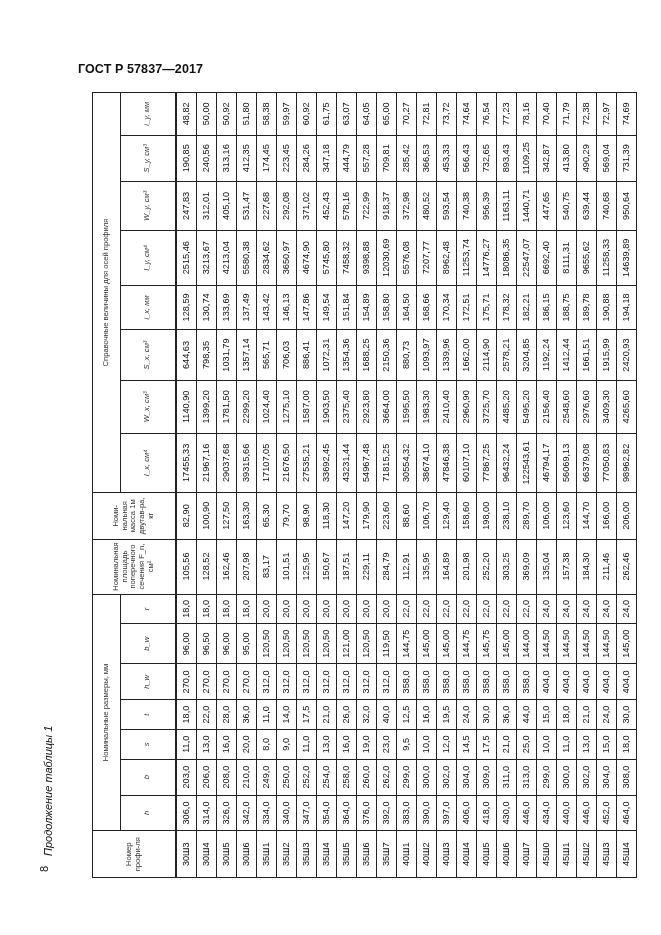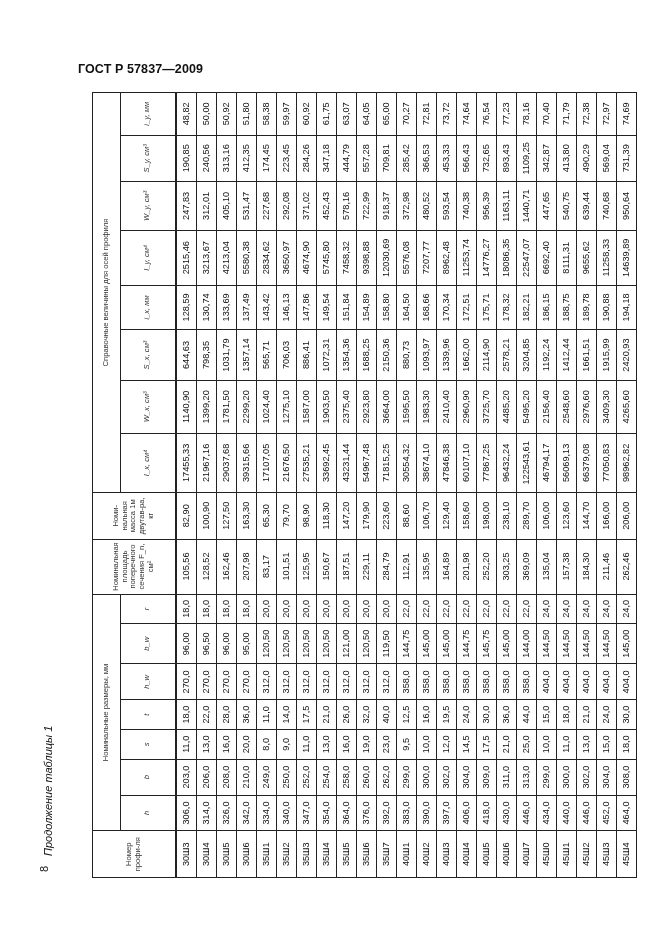--- a/index.html
+++ b/index.html
@@ -12,21 +12,21 @@
   table.spec { border-collapse:collapse; width:786px; height:516px; table-layout:fixed; font-size:9.2px; }
   table.spec td, table.spec th { border:1px solid #222; padding:0 1px; text-align:center; vertical-align:middle; white-space:nowrap; overflow:hidden; font-weight:normal; }
   table.spec th { font-size:7.6px; line-height:1.15; white-space:normal; color:#333; }
   table.spec thead tr.h2 th { border-bottom:2.5px double #222; }
   table.spec thead tr.h1 th.rs { border-bottom:2.5px double #222; }
   table.spec tbody td { height:19px; }
 </style>
 </head>
 <body>
 
-<div class="doc-header">ГОСТ Р 57837—2009</div>
+<div class="doc-header">ГОСТ Р 57837—2017</div>
 <div class="page-number">8</div>
 <div class="caption">Продолжение таблицы 1</div>
 
 <div class="rot-wrap">
   <table class="spec">
     <colgroup>
       <col style="width:44px">
         <col style="width:34px">
         <col style="width:34px">
         <col style="width:28px">

